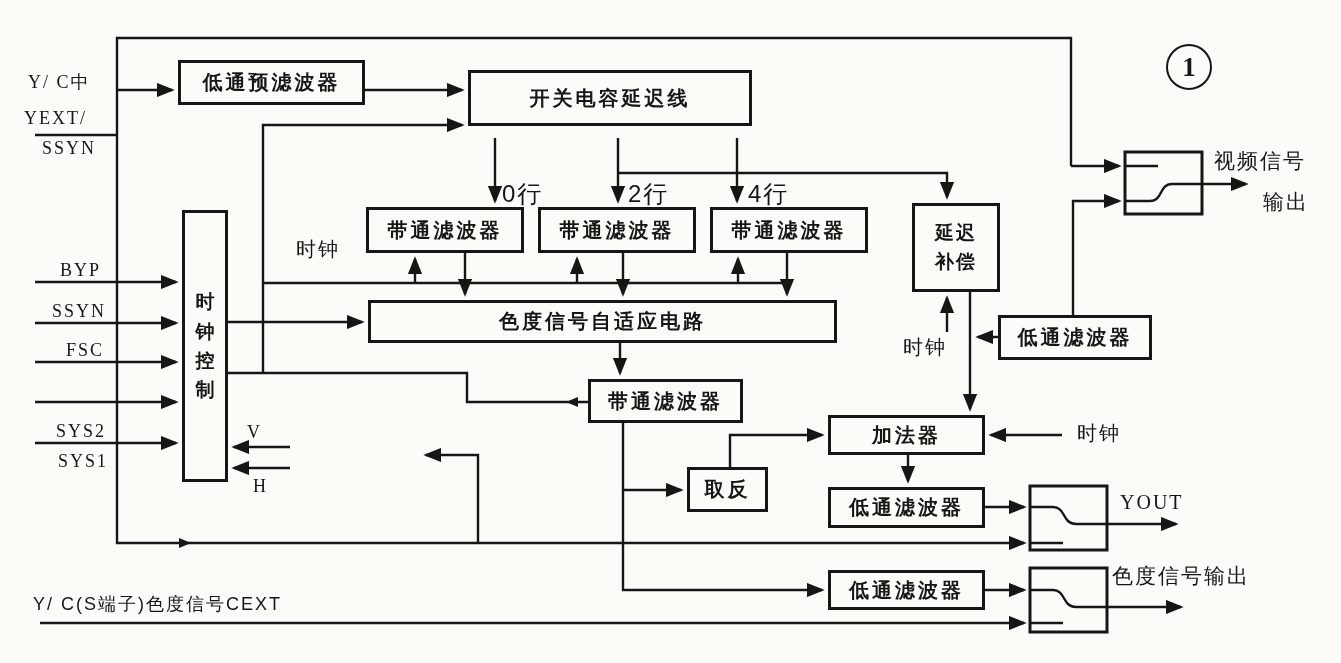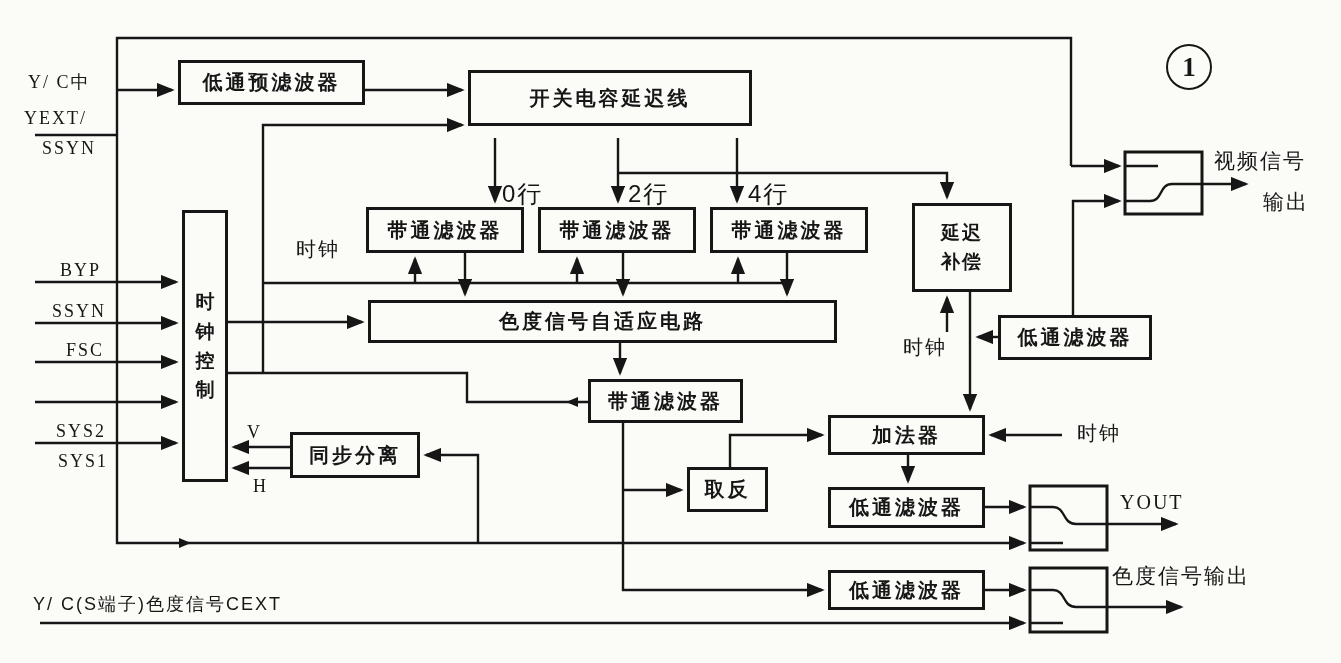--- a/index.html
+++ b/index.html
@@ -116,29 +116,28 @@
   <div class="box" style="left:182px;top:210px;width:46px;height:272px;">
     <div class="vtext">时钟控制</div>
   </div>
 
   <div class="box" style="left:366px;top:207px;width:158px;height:46px;">带通滤波器</div>
   <div class="box" style="left:538px;top:207px;width:158px;height:46px;">带通滤波器</div>
   <div class="box" style="left:710px;top:207px;width:158px;height:46px;">带通滤波器</div>
 
   <div class="box" style="left:368px;top:300px;width:469px;height:43px;">色度信号自适应电路</div>
 
-  <div class="box" style="left:290px;top:432px;width:130px;height:46px;">同步分离</div>
 
   <div class="box" style="left:588px;top:379px;width:155px;height:44px;">带通滤波器</div>
 
   <div class="box" style="left:687px;top:467px;width:81px;height:45px;">取反</div>
 
   <div class="box" style="left:828px;top:415px;width:157px;height:40px;text-align:right;">加法器</div>
 
-  <div class="box" style="left:912px;top:203px;width:100px;height:89px;">
+  <div class="box" style="left:912px;top:203px;width:88px;height:89px;">
     <div class="wrap2">延迟补偿</div>
   </div>
 
   <div class="box" style="left:998px;top:315px;width:154px;height:45px;">低通滤波器</div>
 
   <div class="box" style="left:828px;top:487px;width:157px;height:41px;">低通滤波器</div>
 
   <div class="box" style="left:828px;top:570px;width:157px;height:40px;">低通滤波器</div>
 
   <div class="lbl lat" style="left:28px;top:70px;">Y/ C中</div>

